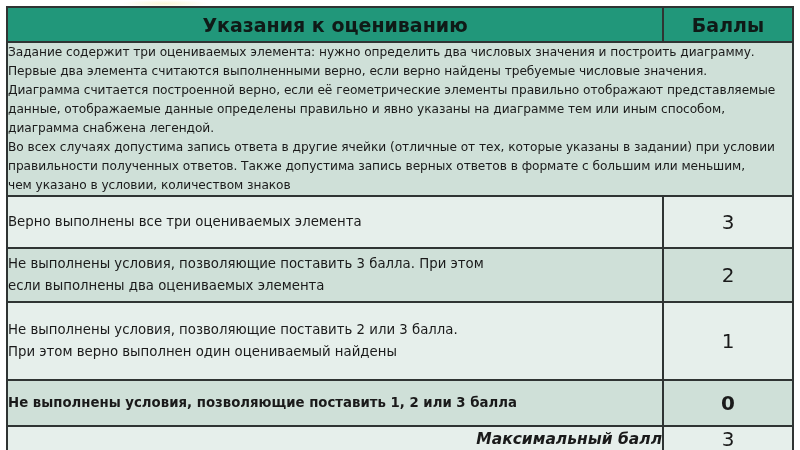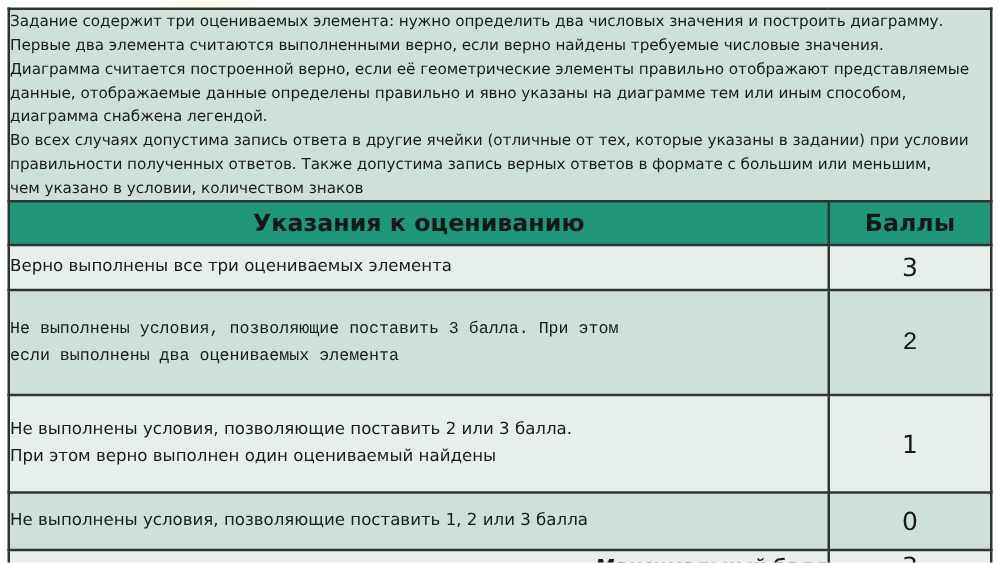--- a/index.html
+++ b/index.html
@@ -28,53 +28,53 @@
   th.h2 { text-align: center; }
   td.desc {
     background: #cfe0d8; font-size: 12.2px; line-height: 19px; padding: 3px 6px 4px 6px; height: 142px;
     vertical-align: top; letter-spacing: -0.05px;
   }
   .light { background: #e6efeb; }
   .mid { background: #cfe0d8; }
   td.crit { font-size: 13.3px; line-height: 22px; padding-left: 12px; }
   td.score { text-align: center; font-size: 20px; }
   td.max { text-align: right; padding-right: 8px; font-weight: bold; font-style: italic; font-size: 15.5px; margin-top: 15px; }
-  .r1 { height: 36px; margin-top: 42px; }
-  .r2 { height: 84px; font-family: Liberation Mono, monospace; }
+  .r1 { height: 52px; margin-top: 42px; }
+  .r2 { height: 54px; }
   .r3 { height: 78px; }
-  .r4 { height: 46px; }
+  .r4 { height: 46px; font-weight: bold; }
   .r5 { height: 21px; }
   .line { display: block; }
 </style>
 </head>
 <body>
 
 <div class="deco-glow"></div>
 
 <table class="rubric">
   <colgroup>
       <col class="c1">
       <col class="c2">
     </colgroup>
   <tbody>
       <tr>
+    <th class="h h1">Указания к оцениванию</th>
+    <th class="h h2">Баллы</th>
+  </tr>
+  <tr>
     <td class="desc" colspan="2">
       <span class="line">Задание содержит три оцениваемых элемента: нужно определить два числовых значения и построить диаграмму.</span>
       <span class="line">Первые два элемента считаются выполненными верно, если верно найдены требуемые числовые значения.</span>
       <span class="line">Диаграмма считается построенной верно, если её геометрические элементы правильно отображают представляемые</span>
       <span class="line">данные, отображаемые данные определены правильно и явно указаны на диаграмме тем или иным способом,</span>
       <span class="line">диаграмма снабжена легендой.</span>
       <span class="line">Во всех случаях допустима запись ответа в другие ячейки (отличные от тех, которые указаны в задании) при условии</span>
       <span class="line">правильности полученных ответов. Также допустима запись верных ответов в формате с большим или меньшим,</span>
       <span class="line">чем указано в условии, количеством знаков</span>
     </td>
-  </tr>
-  <tr>
-    <th class="h h1">Указания к оцениванию</th>
-    <th class="h h2">Баллы</th>
   </tr>
   <tr class="light r1">
     <td class="crit">
       <span class="line">Верно выполнены все три оцениваемых элемента</span>
     </td>
     <td class="score">3</td>
   </tr>
   <tr class="mid r2">
     <td class="crit">
       <span class="line">Не выполнены условия, позволяющие поставить 3 балла. При этом</span>

